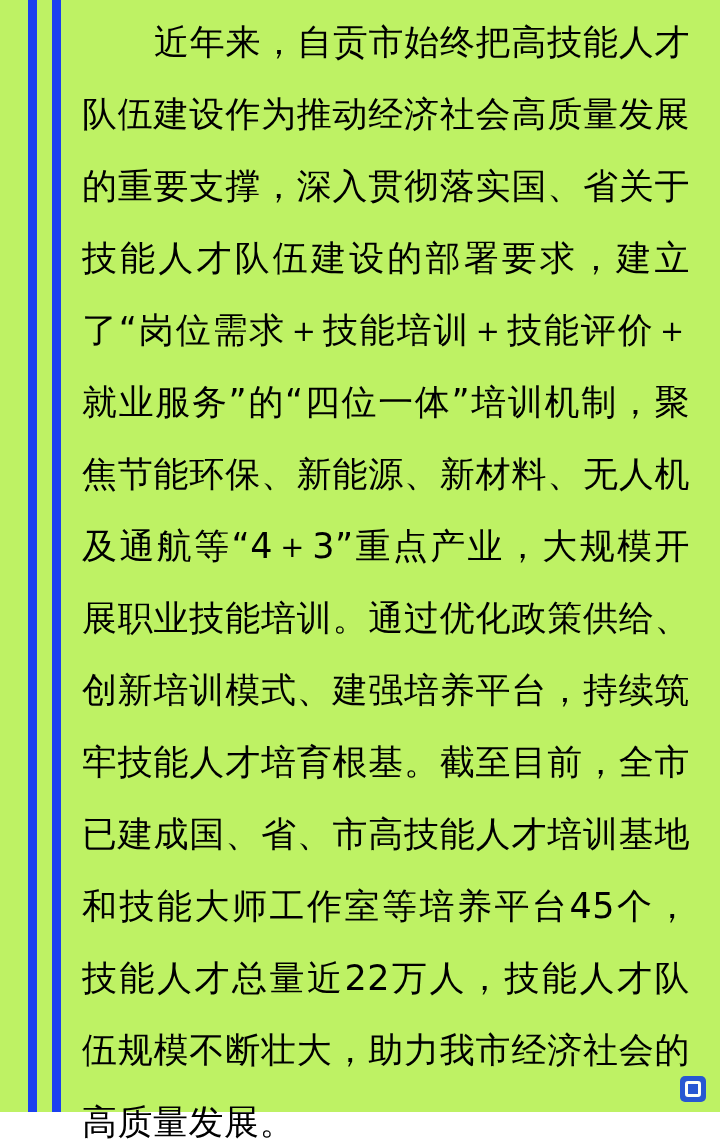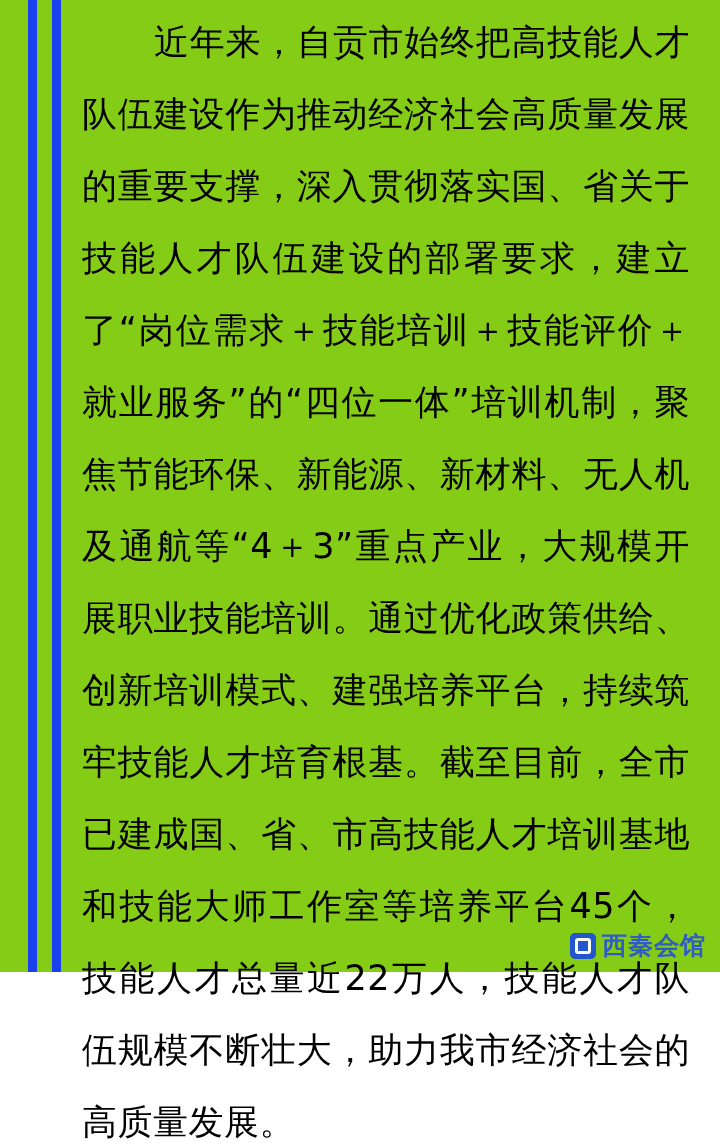--- a/index.html
+++ b/index.html
@@ -10,22 +10,22 @@
   body {
     width: 720px;
     height: 1144px;
     font-family: "Liberation Sans", sans-serif;
     position: relative;
     overflow: hidden;
   }
   .page {
     position: relative;
     width: 720px;
-    height: 972px;
-    background: #84cc16;
+    height: 1112px;
+    background: #bef264;
     box-sizing: border-box;
   }
   
   .rail {
     position: absolute;
     top: 0;
     bottom: 0;
     width: 9px;
     background: #1b41ef;
   }
@@ -90,16 +90,15 @@
 
 <div class="page">
 
   <div class="rail rail-outer"></div>
   <div class="rail rail-inner"></div>
 
   <div class="article-body">近年来，自贡市始终把高技能人才队伍建设作为推动经济社会高质量发展的重要支撑，深入贯彻落实国、省关于技能人才队伍建设的部署要求，建立了“岗位需求＋技能培训＋技能评价＋就业服务”的“四位一体”培训机制，聚焦节能环保、新能源、新材料、无人机及通航等“4＋3”重点产业，大规模开展职业技能培训。通过优化政策供给、创新培训模式、建强培养平台，持续筑牢技能人才培育根基。截至目前，全市已建成国、省、市高技能人才培训基地和技能大师工作室等培养平台45个，技能人才总量近22万人，技能人才队伍规模不断壮大，助力我市经济社会的高质量发展。</div>
 
   <div class="watermark">
     <span class="watermark-mark"></span>
-    <span class="watermark-text">西秦会馆</span>
   </div>
 
 </div>
 
 </body></html>

